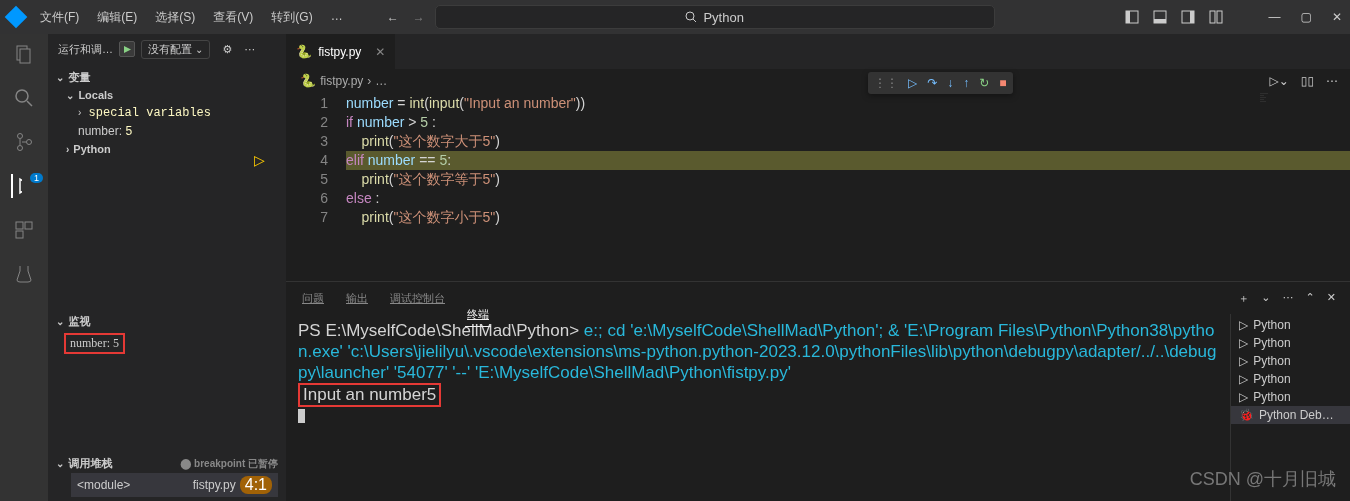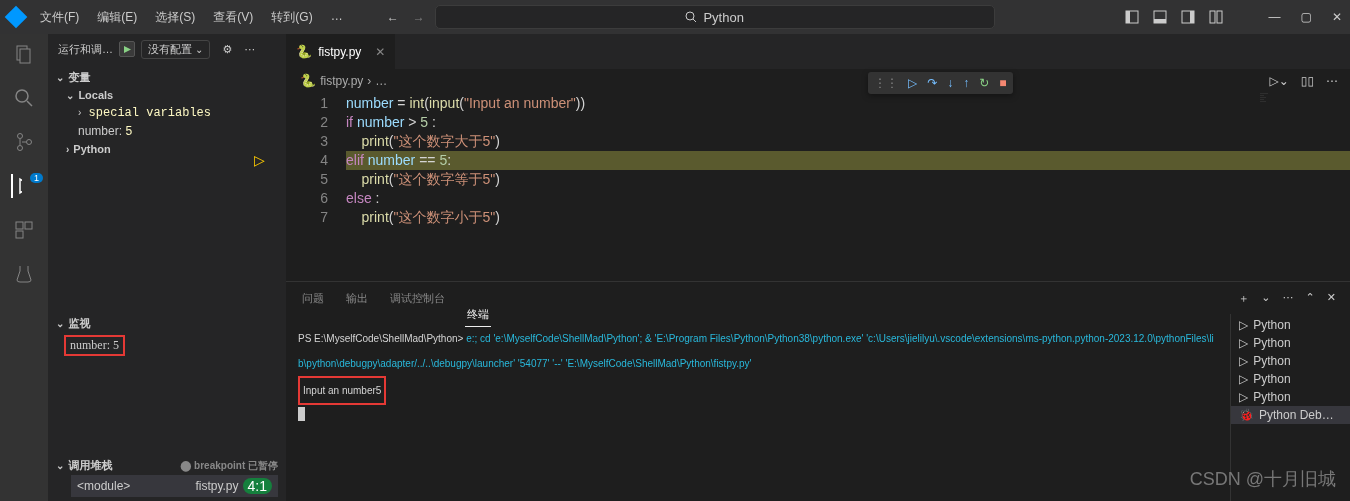--- a/index.html
+++ b/index.html
@@ -28,21 +28,21 @@
 .sb-sect { padding:4px 8px; }
 .sect-title { display:flex; align-items:center; gap:4px; font-weight:bold; font-size:11px; padding:2px 0; }
 .var-item { padding:2px 0 2px 22px; font-family:Consolas,monospace; font-size:12px; }
 .var-key { color:#ccc; }
 .var-col { color:#ccc; }
 .var-str { color:#fef9c3;font-family:Liberation Mono, monospace; }
 .redbox { border:2px solid #e53935; display:inline-block; padding:1px 4px; margin:2px 0; }
 .callstack-row { display:flex; align-items:center; padding:3px 6px; background:#37373d;margin-left:15px; }
 .cs-func { color:#ccc; }
 .cs-file { margin-left:auto; color:#ccc; margin-right:4px; }
-.cs-line { background:#15803d; color:#fff; border-radius:8px; padding:0 5px; font-size:14px; }
+.cs-line { background:#a16207; color:#fff; border-radius:8px; padding:0 5px; font-size:16px; }
 .pause-tag { margin-left:auto; font-size:10px; color:#888; }
 
 .editor { flex:1; background:#1e1e1e; display:flex; flex-direction:column; }
 .tabs { height:35px; background:#252526; display:flex; align-items:center; }
 .tab { height:35px; background:#1e1e1e; display:flex; align-items:center; padding:0 10px; gap:6px; color:#fff; border-right:1px solid #252526; }
 .py-icon { color:#4b8bbe; font-size:13px; }
 .bc { padding:4px 14px; font-size:12px; color:#aaa; display:flex; gap:4px; align-items:center; }
 .dbg-toolbar { position:absolute; top:38px; left:582px; background:#333; border-radius:3px; display:flex; padding:4px 6px; gap:10px; box-shadow:0 2px 6px rgba(0,0,0,.4); z-index:5; }
 .code-area { flex:1; display:flex; font-family:Consolas,monospace; font-size:14px; position:relative; }
 .gutter { width:60px; text-align:right; padding-right:18px; color:#858585; line-height:19px; padding-top:2px;}
@@ -54,25 +54,25 @@
 .var { color:#9cdcfe; }
 .str { color:#ce9178; }
 .op { color:#d4d4d4; }
 .num { color:#b5cea8; }
 .bp-arrow { position:absolute; left:-32px; color:#ffcc00; }
 .minimap { position:absolute; right:0; top:0; width:90px; height:100px; opacity:.3; font-size:2px; color:#888;}
 .ed-actions { position:absolute; top:40px; right:12px; display:flex; gap:12px; color:#ccc; }
 
 .panel { height:220px; background:#1e1e1e; border-top:1px solid #333; display:flex; flex-direction:column; }
 .panel-tabs { display:flex; padding:0 14px; gap:18px; height:32px; align-items:center; font-size:11px; color:#888; position:relative; }
-.p-tab { padding:4px 2px; }
+.p-tab { padding:4px 2px;text-decoration:underline; }
 .p-tab.active { color:#eee; border-bottom:1px solid #eee;margin-top:33px; }
 .panel-actions { margin-left:auto; display:flex; gap:12px; color:#ccc; }
 .panel-body { flex:1; display:flex; }
-.terminal { flex:1; padding:6px 12px; font-family:Consolas,monospace; font-size:10px; line-height:25px;margin-top:6px; }
+.terminal { flex:1; padding:6px 12px; font-family:Consolas,monospace; font-size:17px; line-height:20px; }
 .t-white { color:#d4d4d4; }
 .t-cyan { color:#29b8db; }
 .redbox2 { border:2px solid #e53935; display:inline-block; padding:0 3px; }
 .term-list { width:120px; border-left:1px solid #333; font-size:12px; padding-top:2px; }
 .tl-item { display:flex; align-items:center; gap:5px; padding:2px 8px; }
 .tl-item.sel { background:#37373d; }
 .watermark { position:absolute; right:14px; bottom:10px; color:#777; font-size:18px; font-family:sans-serif; }
 svg { display:block; }
 .chev { font-size:10px; }
 </style>

